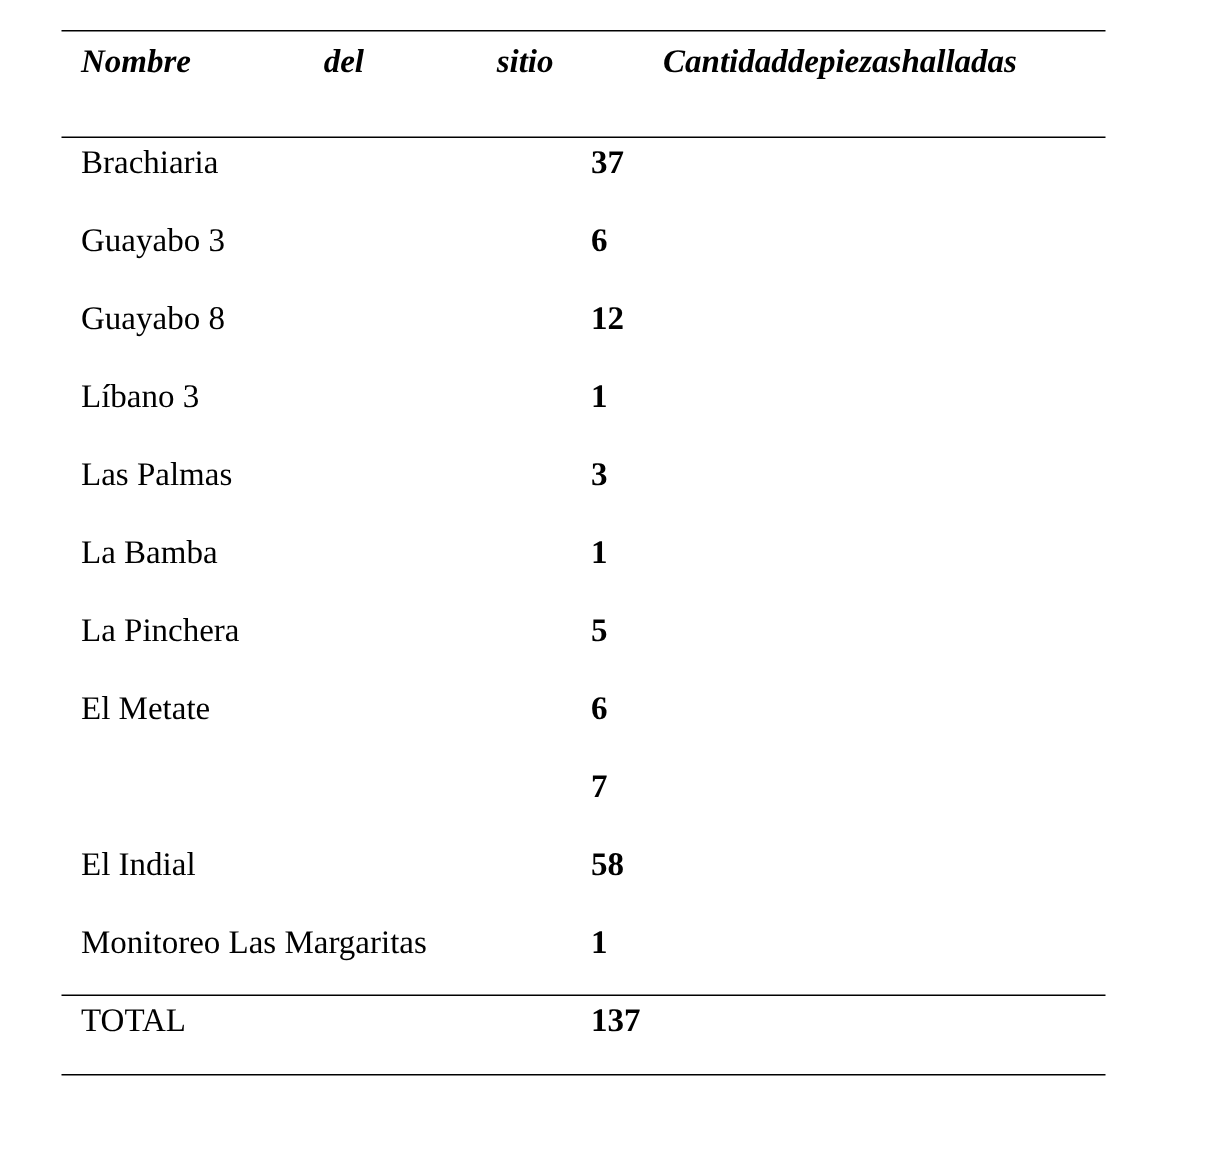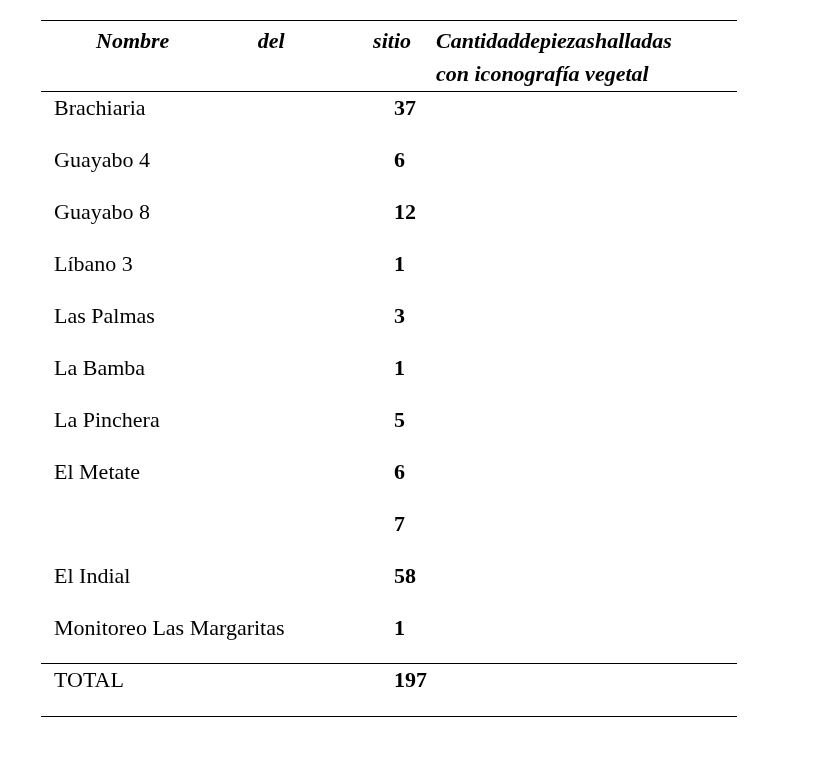--- a/index.html
+++ b/index.html
@@ -1,22 +1,22 @@
 <!DOCTYPE html>
 <html><head>
 <meta charset="utf-8">
 <style>
   html, body { margin:0; padding:0; background:#fff; }
   body { width:814px; height:772px; position:relative; font-family:"Liberation Serif", serif; color:#000; }
   .rule { position:absolute; left:41px; width:696px; height:1px; background:#000; }
-  .hdr { position:absolute; top:24px; font-style:italic; font-weight:bold; font-size:22px; line-height:33px;margin-left:42px; }
+  .hdr { position:absolute; top:24px; font-style:italic; font-weight:bold; font-size:22px; line-height:33px; }
   .h1 { left:54px; width:315px; text-align:justify; text-align-last:left; }
   .h1 .line1 { display:flex; justify-content:space-between; }
   .h2 { left:394px; width:332px; }
-  .h2 .line1 { display:flex; justify-content:flex-start; }
+  .h2 .line1 { display:flex; justify-content:center; }
   .row { position:absolute; left:0; width:814px; height:52px; font-size:22px;text-align:right; }
   .c1 { position:absolute; left:54px; top:0; white-space:nowrap; }
   .c2 { position:absolute; left:394px; top:0;font-weight:bold; }
 </style>
 </head>
 <body>
 
 <div class="rule" style="top:20px;"></div>
 
 <div class="hdr h1">
@@ -27,32 +27,31 @@
   </div>
 </div>
 
 <div class="hdr h2">
   <div class="line1">
     <span>Cantidad</span>
     <span>de</span>
     <span>piezas</span>
     <span>halladas</span>
   </div>
-  <div>con iconografía vegetal</div>
 </div>
 
 <div class="rule" style="top:91px;"></div>
 
 <div id="rows">
   <div class="row" style="top:95px">
       <span class="c1">Brachiaria</span>
       <span class="c2">37</span>
     </div>
   <div class="row" style="top:147px">
-      <span class="c1">Guayabo 4</span>
+      <span class="c1">Guayabo 3</span>
       <span class="c2">6</span>
     </div>
   <div class="row" style="top:199px">
       <span class="c1">Guayabo 8</span>
       <span class="c2">12</span>
     </div>
   <div class="row" style="top:251px">
       <span class="c1">Líbano 3</span>
       <span class="c2">1</span>
     </div>
@@ -82,16 +81,16 @@
   <div class="row" style="top:615px">
       <span class="c1">Monitoreo Las Margaritas</span>
       <span class="c2">1</span>
     </div>
 </div>
 
 <div class="rule" style="top:663px;"></div>
 
 <div class="row" style="top:667px">
   <span class="c1">TOTAL</span>
-  <span class="c2">197</span>
+  <span class="c2">137</span>
 </div>
 
 <div class="rule" style="top:716px;"></div>
 
 </body></html>

